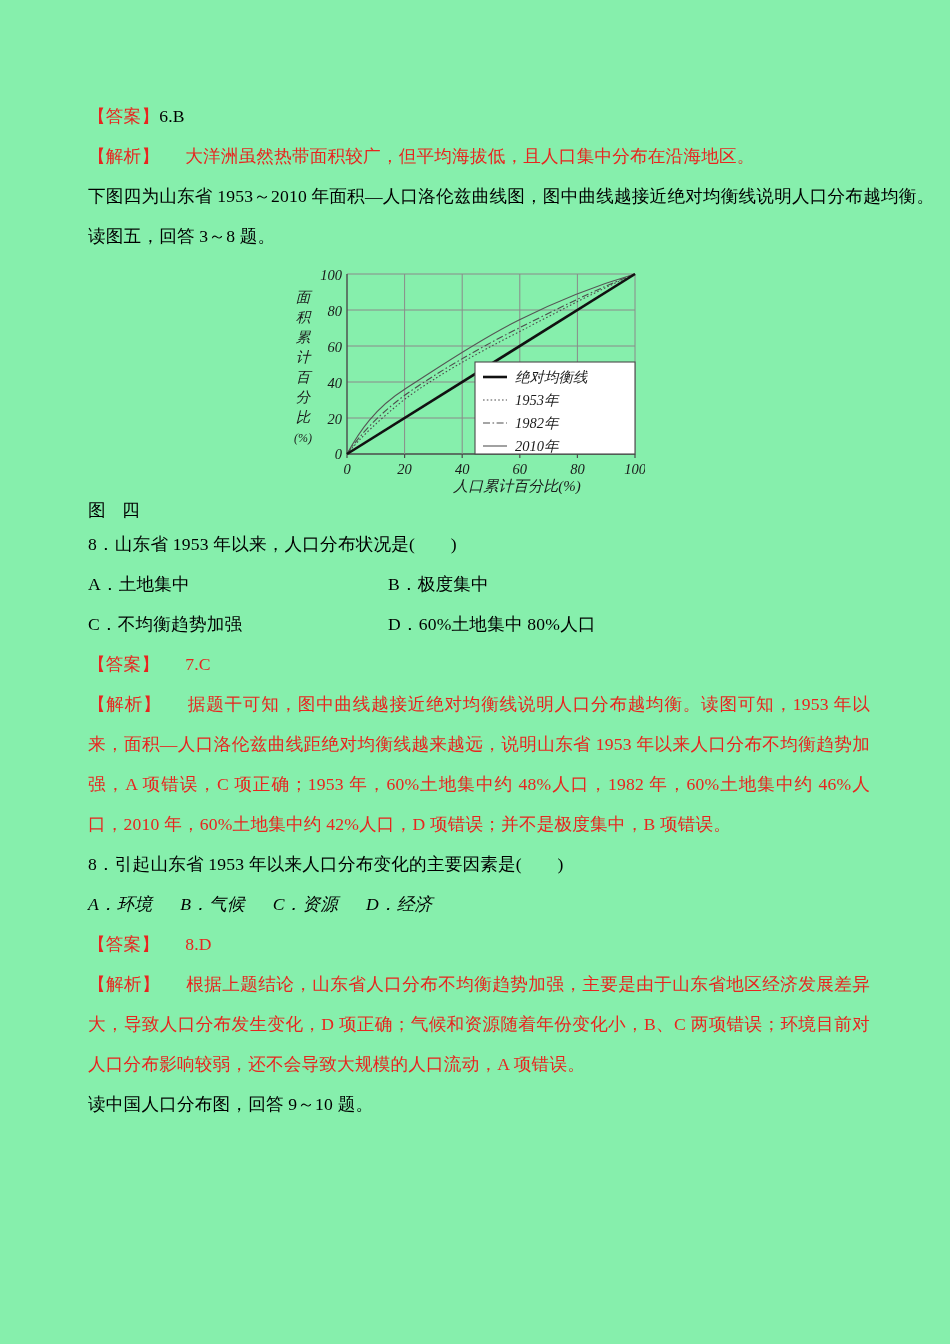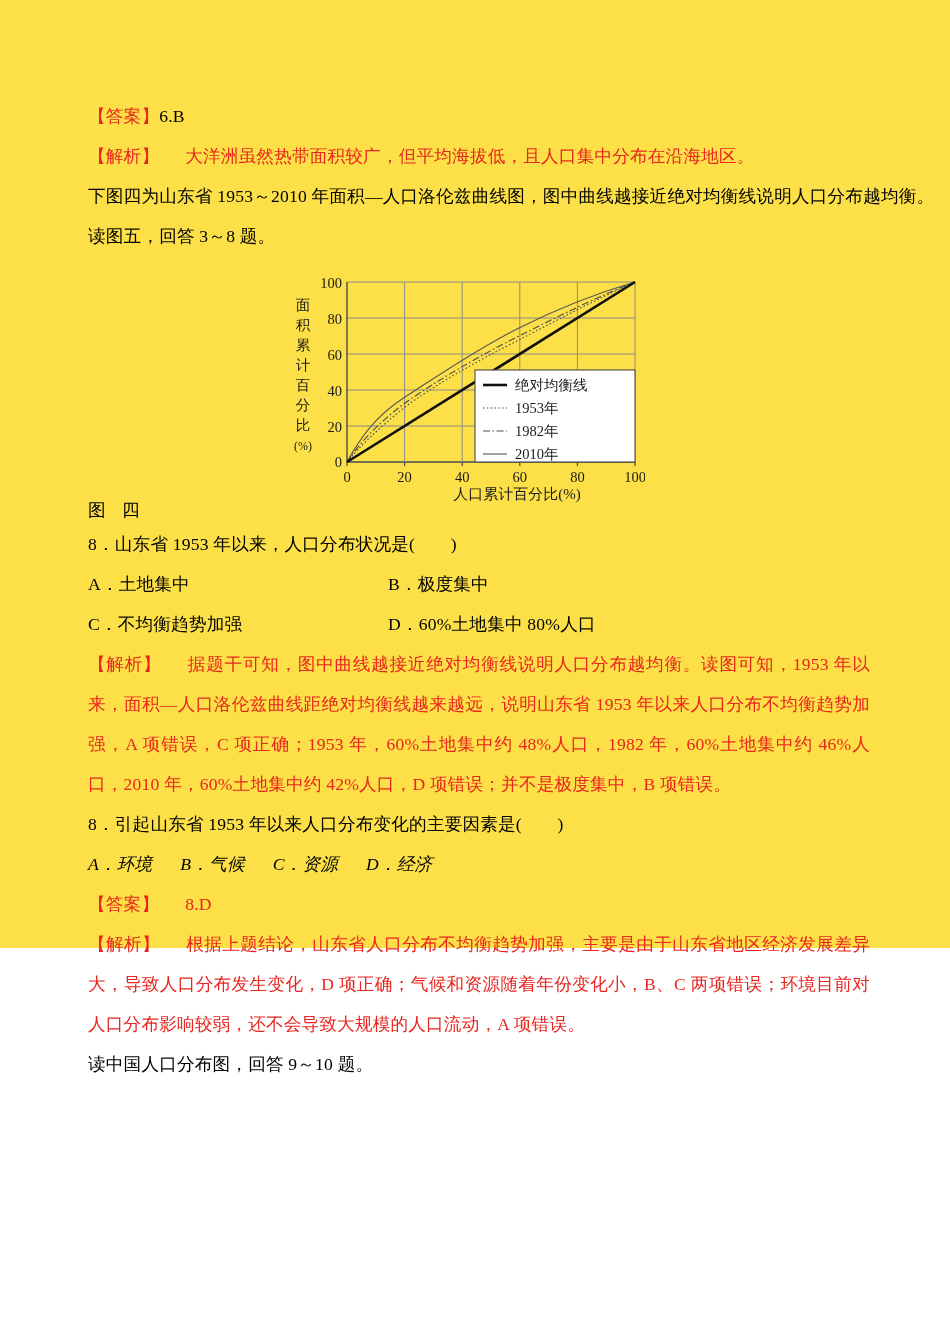--- a/index.html
+++ b/index.html
@@ -12,22 +12,22 @@
     height: 1344px;
     position: relative;
     font-family: "Liberation Serif", "DejaVu Serif", serif;
     color: #000000;
     overflow: hidden;
   }
   .page {
     position: absolute;
     left: 0; top: 0;
     width: 950px;
-    height: 948px;
-    background: #fde047;
+    height: 1344px;
+    background: #86efac;
   }
   .content {
     position: absolute;
     left: 88px;
     top: 96px;
     width: 782px;
   }
   .line {
     font-size: 17.6px;
     line-height: 40px;
@@ -47,23 +47,24 @@
 
   
   .figure-wrap {
     position: relative;
     height: 262px;
     margin-top: 6px;
   }
   .figure {
     position: absolute;
     left: 197px;
-    top: 8px;
+    top: 0px;
     width: 360px;
     height: 232px;
+    font-style: italic;
   }
   .fig-caption {
     position: absolute;
     left: 0; right: 0;
     top: 236px;
     font-size: 17.6px;
   }
   .cap-inner { letter-spacing: 6px; }
 
   
@@ -183,20 +184,23 @@
     <div class="line">8．山东省 1953 年以来，人口分布状况是(　　)</div>
     <div class="line opt-row">
       <span class="opt-a">A．土地集中</span>
       <span>B．极度集中</span>
     </div>
     <div class="line opt-row">
       <span class="opt-a">C．不均衡趋势加强</span>
       <span>D．60%土地集中 80%人口</span>
     </div>
 
+    <div class="line">
+      <span class="tagred">【答案】</span><span class="indent-gap"></span><span class="red">7.C</span>
+    </div>
 
     <div class="line justify">
       <span class="tagred">【解析】</span><span class="indent-gap"></span><span class="red">据题干可知，图中曲线越接近绝对均衡线说明人口分布越均衡。读图可知，1953 年以来，面积—人口洛伦兹曲线距绝对均衡线越来越远，说明山东省 1953 年以来人口分布不均衡趋势加强，A 项错误，C 项正确；1953 年，60%土地集中约 48%人口，1982 年，60%土地集中约 46%人口，2010 年，60%土地集中约 42%人口，D 项错误；并不是极度集中，B 项错误。</span>
     </div>
 
     <div class="line">8．引起山东省 1953 年以来人口分布变化的主要因素是(　　)</div>
     <div class="line opt-q8">
       <span>A．环境</span><span class="small-gap"></span><span class="small-gap"></span><span>B．气候</span><span class="small-gap"></span><span class="small-gap"></span><span>C．资源</span><span class="small-gap"></span><span class="small-gap"></span><span>D．经济</span>
     </div>
 

